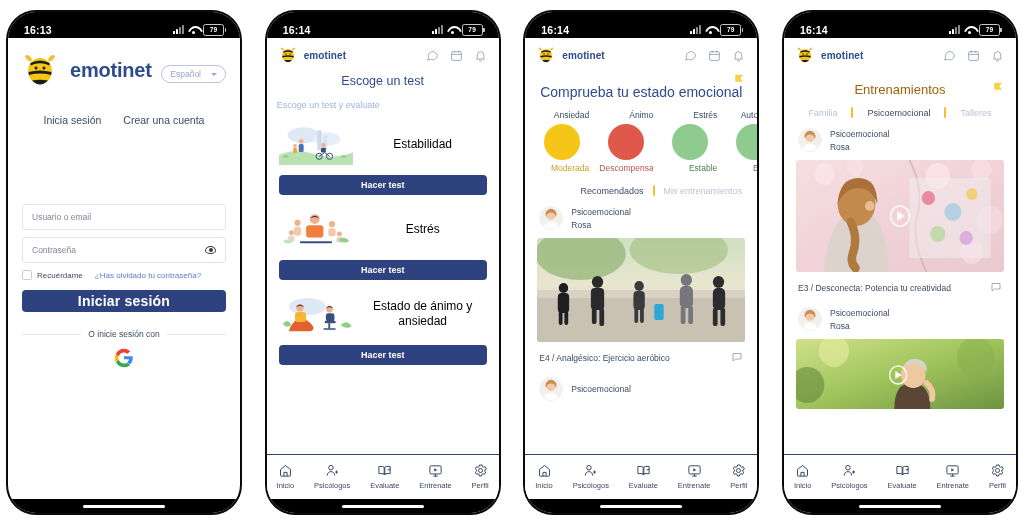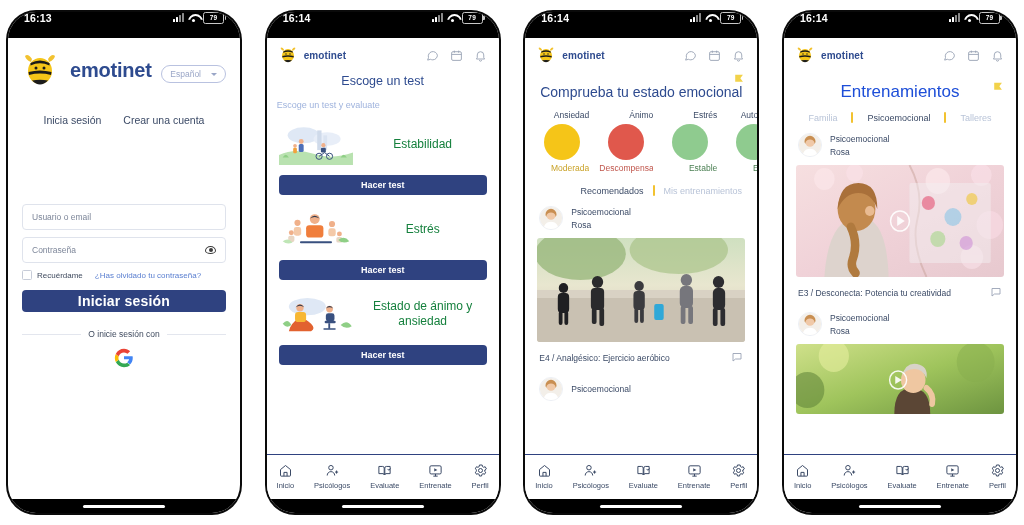--- a/index.html
+++ b/index.html
@@ -33,21 +33,21 @@
     overflow:hidden;
     display:flex;flex-direction:column;
   }
 
   
   .statusbar{
     flex:0 0 auto;
     height:26px;
     background:#000;
     color:#fff;
-    display:flex;align-items:flex-start;justify-content:space-between;
+    display:flex;align-items:flex-end;justify-content:space-between;
     padding:0 16px 2px 16px;
     box-sizing:border-box;
     font-size:10.5px;font-weight:bold;
     letter-spacing:.2px;
   }
   .sb-right{display:flex;align-items:center;gap:4px;}
   .sig{display:flex;align-items:flex-end;gap:1px;height:8px;}
   .sig i{display:block;width:2px;background:#fff;border-radius:.5px;}
   .sig i:nth-child(1){height:3px}
   .sig i:nth-child(2){height:5px}
@@ -133,21 +133,21 @@
   .orrow .ln{flex:1 1 auto;height:1px;background:#e3e6ee;}
   .orrow .ortext{font-size:8.5px;color:#3f4a5e;white-space:nowrap;}
   .gwrap{display:flex;justify-content:center;margin-top:9px;}
 
   
   .scroll{flex:1 1 auto;overflow:hidden;position:relative;}
   .s2-title{text-align:center;color:#2e4b8f;font-size:12.5px;margin-top:4px;}
   .s2-sub{color:#9fb3dd;font-size:9px;padding:0 10px;margin-top:12px;}
   .testrow{display:flex;align-items:center;padding:0 12px;margin-top:12px;height:44px;}
   .testart{width:74px;height:42px;flex:0 0 auto;position:relative;overflow:hidden;}
-  .testname{flex:1 1 auto;text-align:center;color:#15803d;font-size:12px;line-height:1.25;padding-left:6px;}
+  .testname{flex:1 1 auto;text-align:center;color:#000000;font-size:12px;line-height:1.25;padding-left:6px;}
   .hacerbtn{
     margin:9px 12px 0 12px;height:20px;border-radius:4px;
     background:#2f4280;color:#fff;
     display:flex;align-items:center;justify-content:center;
     font-size:9px;font-weight:bold;
   }
 
   
   .flagicon{position:absolute;right:12px;top:2px;}
   .s3-title{text-align:center;color:#2e4b8f;font-size:14px;margin-top:14px;}
@@ -163,21 +163,21 @@
   .authorrow{display:flex;align-items:center;gap:8px;padding:0 14px;margin-top:10px;}
   .avatar{width:22px;height:22px;border-radius:50%;overflow:hidden;flex:0 0 auto;border:1px solid #eceff5;}
   .authortext .a1{font-size:8.5px;color:#3b4a66;}
   .authortext .a2{font-size:8.5px;color:#3b4a66;margin-top:3px;}
   .media{margin:8px 12px 0 12px;height:104px;border-radius:3px;overflow:hidden;position:relative;}
   .caption{display:flex;align-items:center;padding:0 14px;margin-top:7px;}
   .caption .ct{font-size:8.5px;color:#3b4a66;}
   .caption .cicon{margin-left:auto;color:#9aa3b5;}
 
   
-  .s4-title{text-align:center;color:#1d4ed8;font-size:17px;margin-top:12px;}
+  .s4-title{text-align:center;color:#a16207;font-size:13px;margin-top:12px;}
   .s4tabs{display:flex;align-items:center;justify-content:center;gap:14px;margin-top:10px;}
   .s4tabs .t{font-size:9px;color:#b9c4d8;}
   .s4tabs .t.active{color:#3b4a66;}
 
   
   .bottomnav{
     flex:0 0 auto;height:42px;border-top:1.5px solid #2f4280;
     display:flex;align-items:center;justify-content:space-around;
     padding-bottom:2px;background:#fff;
   }

